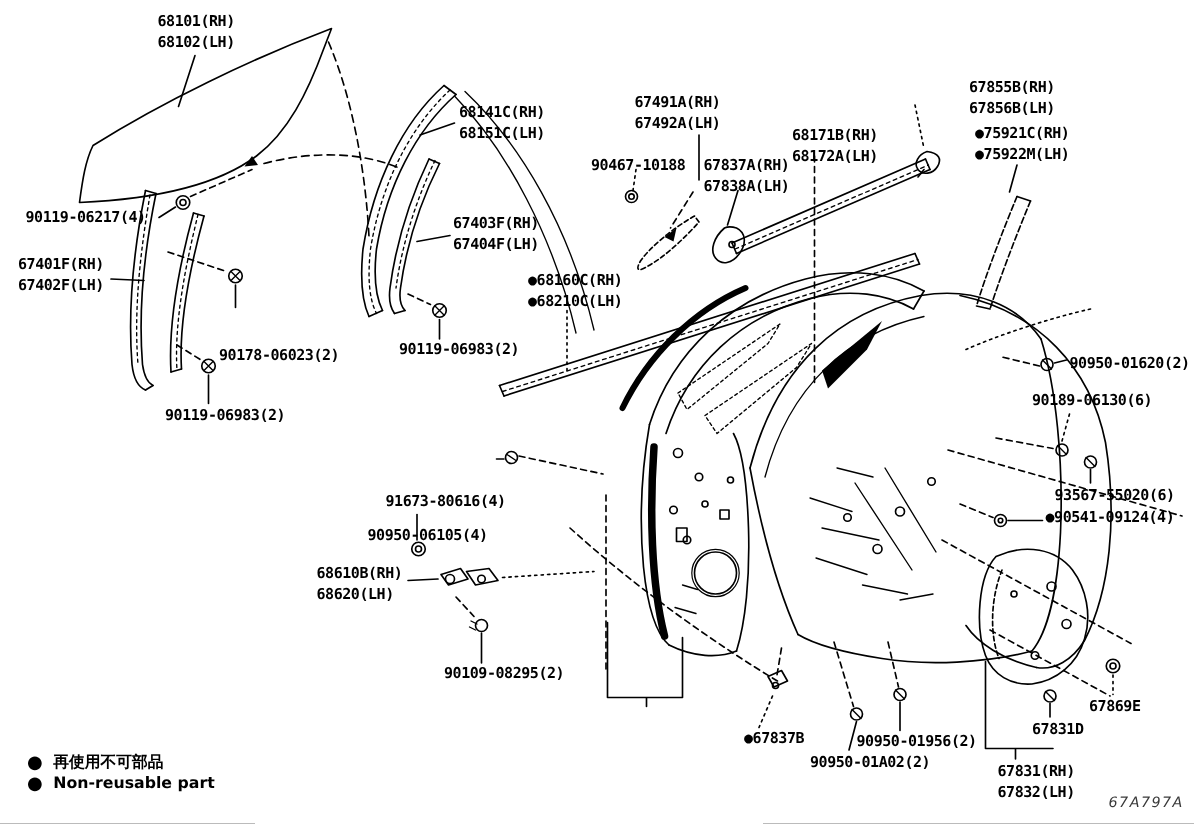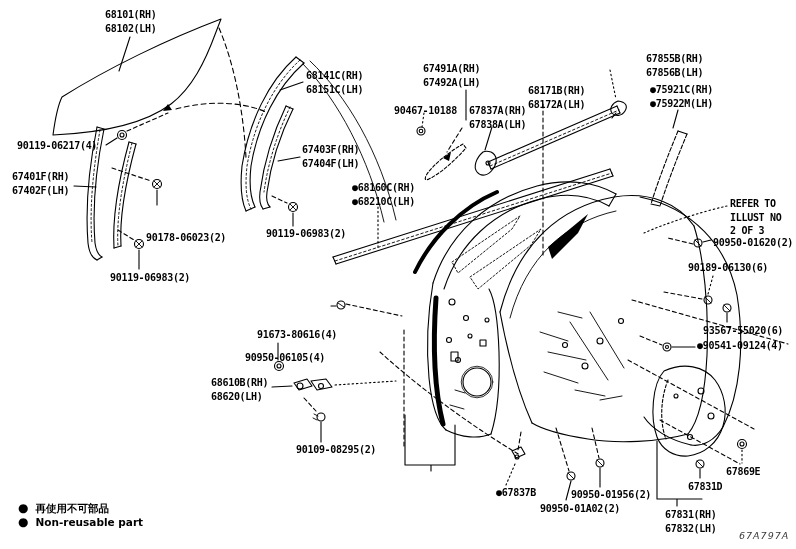--- a/index.html
+++ b/index.html
@@ -257,21 +257,20 @@
       <div class="part-label" style="left: 306px; top: 69px;"><span class="label-line">68141C(RH)</span><span class="label-line">68151C(LH)</span></div>
       <div class="part-label" style="left: 302px; top: 143px;"><span class="label-line">67403F(RH)</span><span class="label-line">67404F(LH)</span></div>
       <div class="part-label" style="left: 266px; top: 227px;"><span class="label-line">90119-06983(2)</span></div>
       <div class="part-label" style="left: 352px; top: 181px;"><span class="label-line">●68160C(RH)</span><span class="label-line">●68210C(LH)</span></div>
       <div class="part-label" style="left: 423px; top: 62px;"><span class="label-line">67491A(RH)</span><span class="label-line">67492A(LH)</span></div>
       <div class="part-label" style="left: 394px; top: 104px;"><span class="label-line">90467-10188</span></div>
       <div class="part-label" style="left: 469px; top: 104px;"><span class="label-line">67837A(RH)</span><span class="label-line">67838A(LH)</span></div>
       <div class="part-label" style="left: 528px; top: 84px;"><span class="label-line">68171B(RH)</span><span class="label-line">68172A(LH)</span></div>
       <div class="part-label" style="left: 606px; top: 52px; margin-left: 40px;"><span class="label-line">67855B(RH)</span><span class="label-line">67856B(LH)</span></div>
       <div class="part-label" style="left: 650px; top: 83px;"><span class="label-line">●75921C(RH)</span><span class="label-line">●75922M(LH)</span></div>
-      <div class="part-label" style="left: 730px; top: 197px;"><span class="label-line">REFER TO</span><span class="label-line">ILLUST NO</span><span class="label-line">2 OF 3</span></div>
       <div class="part-label" style="left: 713px; top: 236px;"><span class="label-line">90950-01620(2)</span></div>
       <div class="part-label" style="left: 688px; top: 261px;"><span class="label-line">90189-06130(6)</span></div>
       <div class="part-label" style="left: 703px; top: 324px;"><span class="label-line">93567-55020(6)</span></div>
       <div class="part-label" style="left: 697px; top: 339px;"><span class="label-line">●90541-09124(4)</span></div>
       <div class="part-label" style="left: 245px; top: 305px; margin-top: 46px;"><span class="label-line">90950-06105(4)</span></div>
       <div class="part-label" style="left: 257px; top: 328px;"><span class="label-line">91673-80616(4)</span></div>
       <div class="part-label" style="left: 211px; top: 376px;"><span class="label-line">68610B(RH)</span><span class="label-line">68620(LH)</span></div>
       <div class="part-label" style="left: 296px; top: 443px;"><span class="label-line">90109-08295(2)</span></div>
       <div class="part-label" style="left: 496px; top: 486px;"><span class="label-line">●67837B</span></div>
       <div class="part-label" style="left: 571px; top: 488px;"><span class="label-line">90950-01956(2)</span></div>

